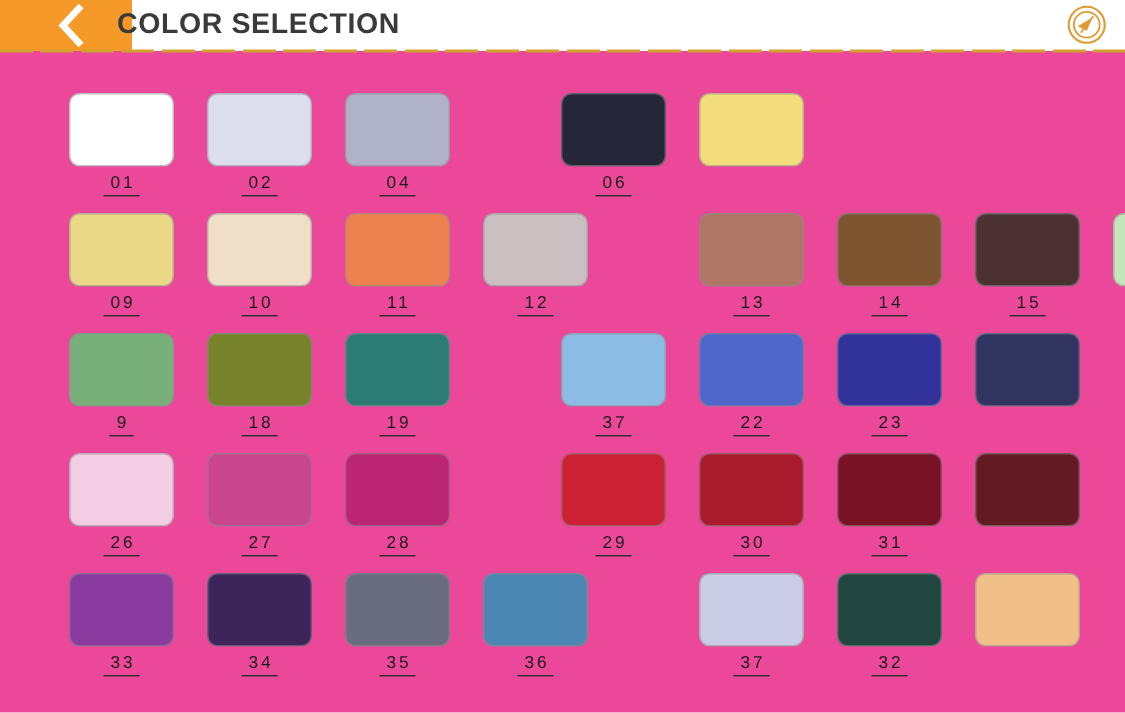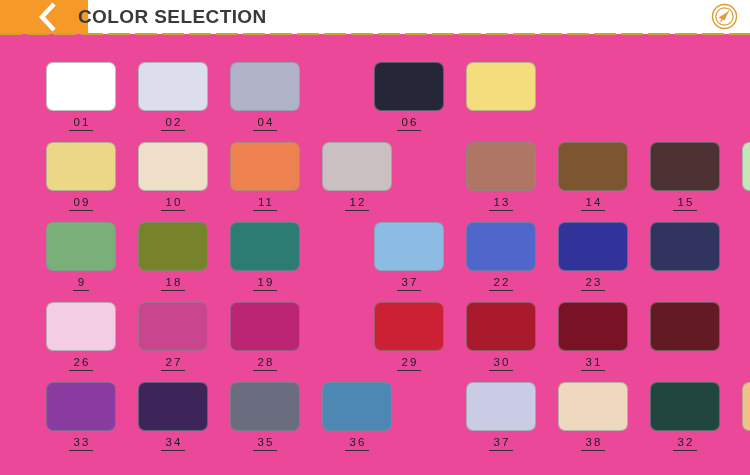--- a/index.html
+++ b/index.html
@@ -308,24 +308,20 @@
             <div class="swatch-chip" title="#4d87b3" style="background: rgb(77, 135, 179);"></div>
             <div class="swatch-label">36</div>
           </div>
         </div>
         <div class="swatch-group group-right">
           <div class="swatch-cell">
             <div class="swatch-chip" title="#cacbe4" style="background: rgb(202, 203, 228);"></div>
             <div class="swatch-label">37</div>
           </div>
           <div class="swatch-cell">
-            <div class="swatch-chip" title="#eed9bf" style="background: rgb(238, 217, 191);"></div>
-            <div class="swatch-label">38</div>
-          </div>
-          <div class="swatch-cell">
             <div class="swatch-chip" title="#21463f" style="background: rgb(33, 70, 63);"></div>
             <div class="swatch-label">32</div>
           </div>
           <div class="swatch-cell">
             <div class="swatch-chip" title="#f1c089" style="background: rgb(241, 192, 137);"></div>
           </div>
         </div>
       </div>
     </div>
 

